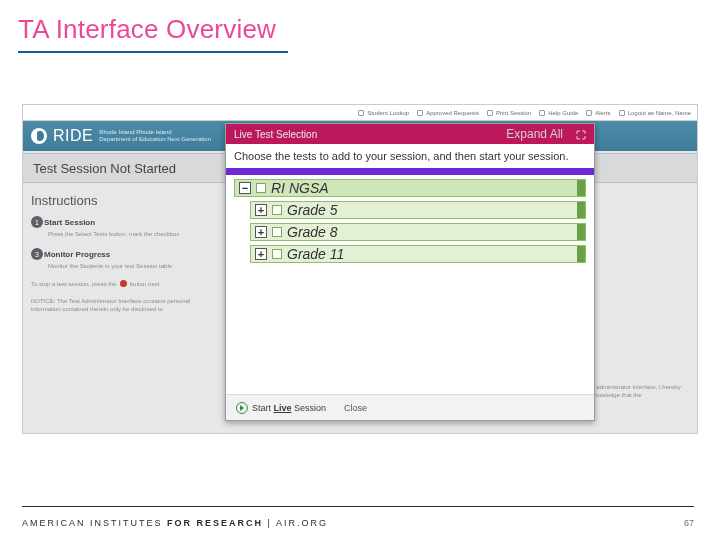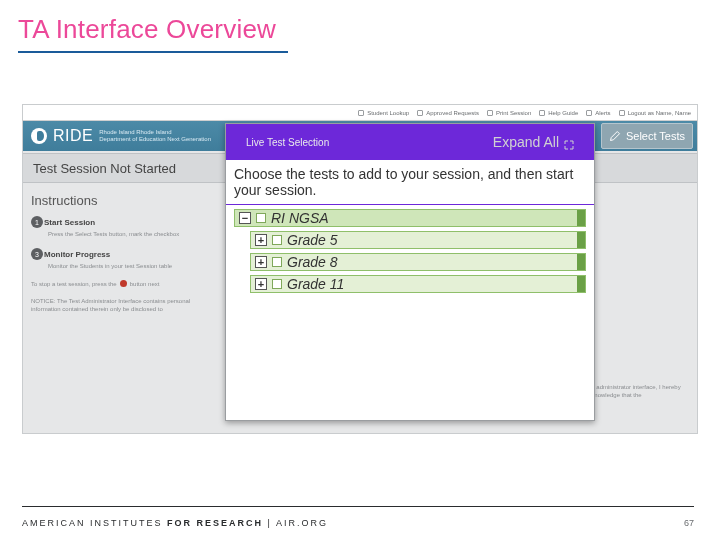--- a/index.html
+++ b/index.html
@@ -47,26 +47,26 @@
   .notice { font-size: 6px; color: #8a8d90; margin-top: 10px; line-height: 8px; }
 
   .right-notice { position:absolute; right:6px; bottom:34px; width:106px; font-size:6px; color:#8a8d90; line-height:8px; text-align:left;}
 
   
   .modal {
     position: absolute; top: 18px; left: 202px; width: 370px; height: 298px;
     background: #fff; border: 1px solid #9a9da0; box-shadow: 0 2px 6px rgba(0,0,0,.35); z-index:2;
     display: flex; flex-direction: column;
   }
-  .modal-head { height: 36px; background: #6d28d9; color: #e9eaeb; display: flex; align-items: center;
-    justify-content: space-between; padding: 0 20px; font-size: 10px; }
-  .modal-head-right { display: flex; align-items: center; gap: 5px; font-size: 14px; color: #d0d1d2; }
+  .modal-head { height: 20px; background: #be185d; color: #e9eaeb; display: flex; align-items: center;
+    justify-content: space-between; padding: 0 8px; font-size: 10px; }
+  .modal-head-right { display: flex; align-items: center; gap: 13px; font-size: 12px; color: #d0d1d2; }
   .expand-ico { width: 10px; height: 10px; }
   .expand-ico svg { width:100%; height:100%; }
-  .modal-sub { font-size: 14px; color: #333; padding: 6px 8px; border-bottom: 1px solid #6d28d9; }
+  .modal-sub { font-size: 11px; color: #333; padding: 6px 8px; border-bottom: 7px solid #6d28d9; }
 
   .tree { padding: 4px 8px; flex: 1; }
   .tree-row { margin-bottom: 4px; }
   .tree-row-inner { display: flex; align-items: center; height: 18px; border: 1px solid #8fbf6a;
     background: #cfe6b9; position: relative; padding-left: 4px; gap: 5px; }
   .tree-row-inner .cap { position:absolute; right:0; top:0; bottom:0; width:8px; background:#6aa046; }
   .tree-row.child { margin-left: 16px; }
   .tree-row.child .tree-row-inner { background:#e4f0d6; }
   .exp-box { width: 12px; height: 12px; border: 1px solid #555; background: #fff; color:#333; font-size:11px; line-height:10px; text-align:center; font-weight:bold; }
   .chk { width: 10px; height: 10px; border: 1px solid #7fa85a; background: #fff; }
@@ -122,28 +122,20 @@
 
     <div class="appbar">
       <div class="ride-logo"></div>
       <div class="ride-word">RIDE</div>
       <div class="ride-sub">
         <div>Rhode Island   Rhode Island</div>
           <div>Department of Education   Next Generation</div>
       </div>
     </div>
 
-    <div class="select-tests-btn">
-      <span class="pencil">
-        <svg viewBox="0 0 16 16">
-            <path d="M2 14l1-4 8-8 3 3-8 8-4 1z" fill="none" stroke="#fff" stroke-width="1.3"></path>
-          </svg>
-      </span>
-      <span>Select Tests</span>
-    </div>
 
     <div class="session-strip">
       <span>Test Session Not Started</span>
     </div>
 
     <div class="left-col">
       <div class="instr-h">Instructions</div>
 
       <div class="step">
         <div class="step-row1">
@@ -213,20 +205,27 @@
         <div class="tree-row child">
           <div class="tree-row-inner">
             <div class="exp-box">+</div>
             <div class="chk"></div>
             <div class="tree-label">Grade 11</div>
             <div class="cap"></div>
           </div>
         </div>
       </div>
 
+      <div class="modal-foot">
+        <div class="start-sess">
+          <span class="play-ico"></span>
+          <span><span>Start</span> <span class="bold" style="text-decoration:underline;">Live</span> <span>Session</span></span>
+        </div>
+        <div class="close-link">Close</div>
+      </div>
     </div>
 
   </div>
 
   <div class="footer">
     <div class="footer-divider"></div>
     <div class="footer-left">
       <span>AMERICAN INSTITUTES </span><span class="bold">FOR RESEARCH</span><span> | </span><span>AIR.ORG</span>
     </div>
     <div class="footer-right">67</div>

